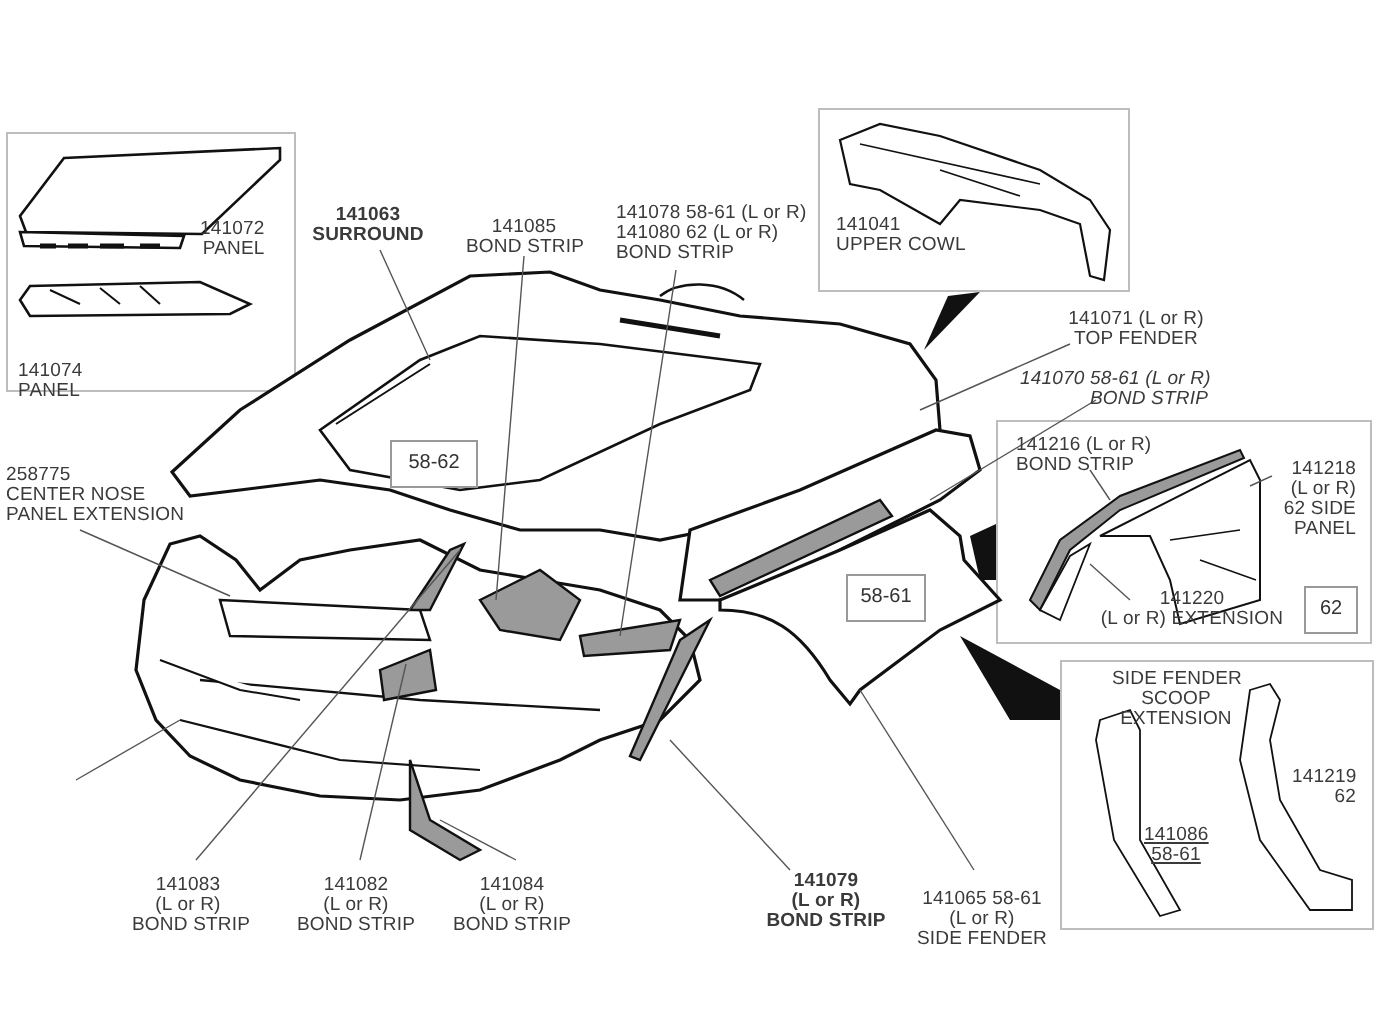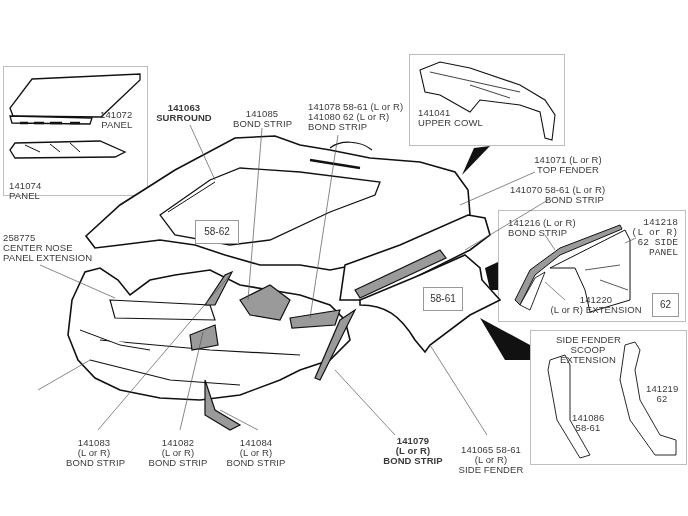--- a/index.html
+++ b/index.html
@@ -141,53 +141,53 @@
     <span>BOND STRIP</span>
   </div>
   <div class="lbl" style="left:418px;top:108px;">
     <span>141041</span>
     <span>UPPER COWL</span>
   </div>
   <div class="lbl c" style="left:532px;top:155px;width:72px;">
     <span>141071 (L or R)</span>
     <span>TOP FENDER</span>
   </div>
-  <div class="lbl r" style="left:510px;top:185px;width:94px;">
+  <div class="lbl r" style="left:510px;top:185px;width:94px;font-style:italic;">
     <span>141070 58-61 (L or R)</span>
     <span>BOND STRIP</span>
   </div>
   <div class="lbl" style="left:3px;top:233px;">
     <span>258775</span>
     <span>CENTER NOSE</span>
     <span>PANEL EXTENSION</span>
   </div>
   <div class="lbl" style="left:508px;top:218px;">
     <span>141216 (L or R)</span>
     <span>BOND STRIP</span>
   </div>
-  <div class="lbl r" style="left:630px;top:218px;width:48px;font-family:Liberation Mono, monospace;">
+  <div class="lbl r" style="left:630px;top:230px;width:48px;">
     <span>141218</span>
     <span>(L or R)</span>
     <span>62 SIDE</span>
     <span>PANEL</span>
   </div>
   <div class="lbl c" style="left:550px;top:295px;width:92px;">
     <span>141220</span>
     <span>(L or R) EXTENSION</span>
   </div>
   <div class="lbl c" style="left:556px;top:335px;width:64px;">
     <span>SIDE FENDER</span>
     <span>SCOOP</span>
     <span>EXTENSION</span>
   </div>
-  <div class="lbl c" style="left:646px;top:384px;width:32px;">
+  <div class="lbl c" style="left:646px;top:384px;width:32px;text-align:right;">
     <span>141219</span>
     <span>62</span>
   </div>
-  <div class="lbl c" style="left:572px;top:413px;width:32px;">
+  <div class="lbl c" style="left:572px;top:413px;width:32px;text-decoration:underline;">
     <span>141086</span>
     <span>58-61</span>
   </div>
   <div class="lbl c" style="left:66px;top:438px;width:56px;">
     <span>141083</span>
     <span>(L or R)</span>
     <span>BOND STRIP</span>
   </div>
   <div class="lbl c" style="left:148px;top:438px;width:60px;">
     <span>141082</span>

